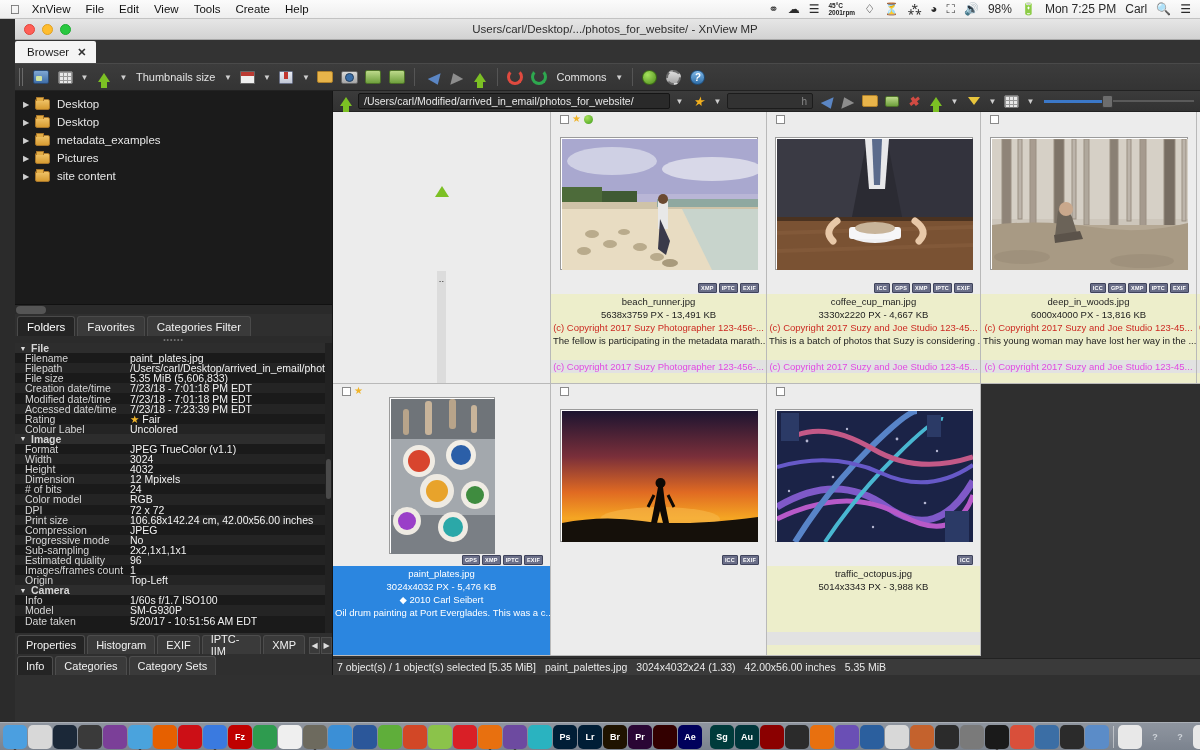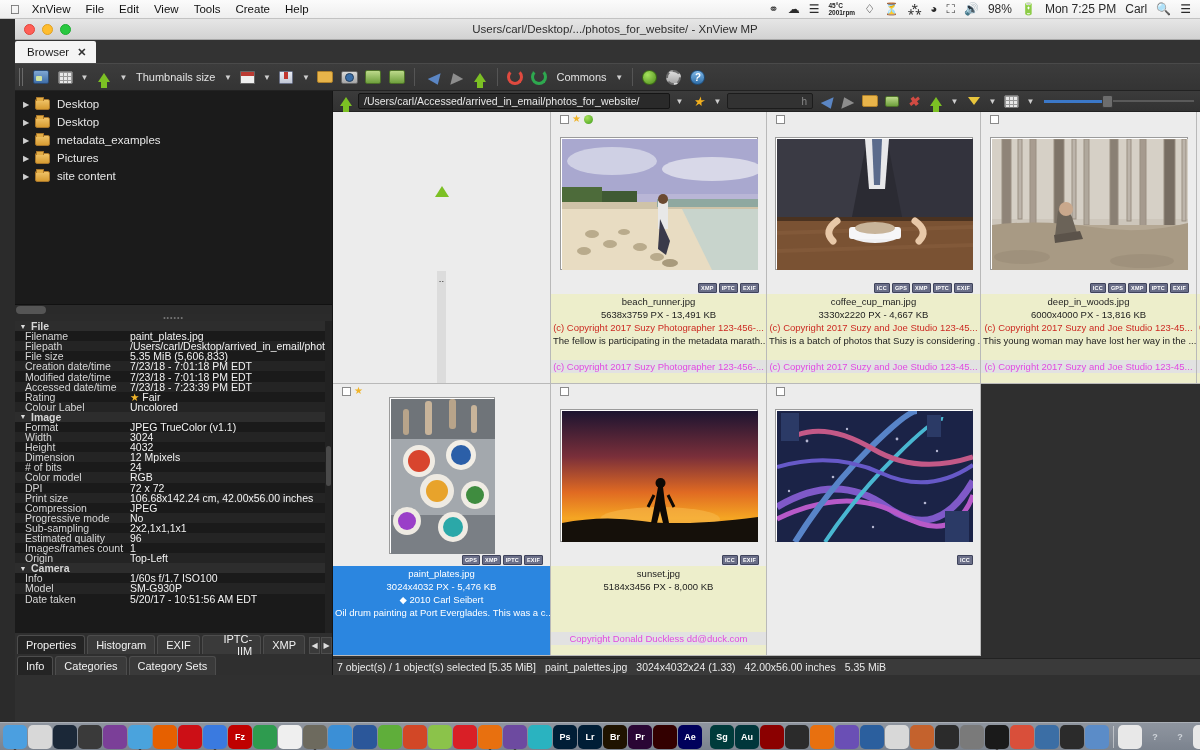--- a/index.html
+++ b/index.html
@@ -122,21 +122,21 @@
   .prow.grp { background: #2d2d2d; font-weight: bold; color: #fff; }
   .prow .tri2 { width: 16px; text-align:center; font-size: 7px; color: #ddd; }
   .prow .pk { width: 115px; padding-left: 10px; color: #d6d6d6; white-space: nowrap; overflow:hidden; }
   .prow.grp .pk { padding-left: 0; width: auto; }
   .prow .pv { flex:1; color: #f2f2f2; white-space: nowrap; overflow: hidden; }
   .star { color: #f0b429; }
   .propscroll { position:absolute; right:0; top:0; width:7px; height:100%; background:#222; }
   .propscroll i { position:absolute; top:40%; left:1px; width:5px; height:40px; background:#4a4a4a; border-radius:3px; display:block;}
 
   .bottabs { background: #2f2f2f; }
-  .bottabrow { height: 21px; display:flex; align-items:flex-end; padding-left:2px; gap:2px;text-align:right; }
+  .bottabrow { height: 21px; display:flex; align-items:flex-end; padding-left:2px; gap:2px; }
   .bt { font-size: 11px; color:#f0f0f0; height:19px; padding:0 8px; display:flex;align-items:center;
         background:#3a3a3a; border:1px solid #4d4d4d; border-bottom:none; border-radius:3px 3px 0 0; }
   .bt.active { background:#242424; }
   .btarrows { display:flex; gap:1px; margin-left:2px; }
   .btarrows span { width:11px;height:17px;background:#3a3a3a;border:1px solid #4d4d4d;color:#ddd;
                    font-size:8px;display:flex;align-items:center;justify-content:center; }
 
   
   .rightpane { flex: 1; display: flex; flex-direction: column; background: #303030; }
   .navbar { height: 21px; background: linear-gradient(#3b3b3b,#323232); border-bottom: 1px solid #222;
@@ -341,20 +341,25 @@
           <div class="trow">
             <span class="tri">▶</span>
             <span class="fold"></span>
             <span>site content</span>
           </div>
         </div>
       <div class="hscroll">
           <i class="thumbh"></i>
         </div>
 
+      <div class="tabrow" id="sidetabs">
+          <div class="ptab active">Folders</div>
+          <div class="ptab">Favorites</div>
+          <div class="ptab">Categories Filter</div>
+        </div>
       <div class="dragdots">••••••</div>
 
       <div class="props">
         <div id="proplist">
             <div class="prow grp">
               <span class="tri2">▼</span>
               <span class="pk">File</span>
             </div>
             <div class="prow">
               <span class="pk">Filename</span>
@@ -489,21 +494,21 @@
           </div>
       </div>
     </div>
 
     <div class="rightpane">
 
       <div class="navbar">
         <span class="nbtn">
             <i class="ic-uparrow"></i>
           </span>
-        <span class="pathfield">/Users/carl/Accessed/arrived_in_email/photos_for_website/</span>
+        <span class="pathfield">/Users/carl/Modified/arrived_in_email/photos_for_website/</span>
         <span class="caret">▼</span>
         <span class="nbtn">
             <i class="ic-star">★</i>
           </span>
         <span class="caret">▼</span>
         <span class="sfield">h</span>
         <span class="nbtn">
             <i class="ic-arrow" style="color:#5b86c4">◀</i>
           </span>
         <span class="nbtn">
@@ -756,28 +761,20 @@
                     <rect y="112" width="196" height="19" fill="#1a1208"></rect>
                     <path d="M0 112 Q40 104 80 110 T196 106 L196 131 L0 131 Z" fill="#15100a"></path>
                     <path d="M96 76 l5 0 l2 16 l4 20 l-6 0 l-3 -12 l-3 12 l-6 0 l4 -20 z" fill="#0d0905"></path>
                     <circle cx="98.5" cy="72" r="5" fill="#0d0905"></circle>
                     <path d="M92 84 l-6 12 M106 84 l6 12" stroke="#0d0905" stroke-width="3"></path>
                   </svg></span>
               </div>
               <div class="badges">
                 <span class="bdg">ICC</span>
                 <span class="bdg">EXIF</span>
-              </div>
-              <div class="captions">
-                <div>sunset.jpg</div>
-                <div>5184x3456 PX - 8,000 KB</div>
-                <div class="cap-red"></div>
-                <div></div>
-                <div style="height:13px"></div>
-                <div class="cap-pink">Copyright Donald Duckless  dd@duck.com</div>
               </div>
             </div>
             <div class="cell">
               <div class="topmarks">
                 <span class="cbx"></span>
               </div>
               <div class="imgwrap">
                 <span class="photo" style="width:196px;height:131px"><svg width="196" height="131" viewBox="0 0 196 131">
                     <rect width="196" height="131" fill="#141a33"></rect>
                     <rect width="196" height="131" fill="#1b2347"></rect>
@@ -802,20 +799,28 @@
                     </g>
                     <g fill="#2b3a66">
                       <rect x="4" y="2" width="18" height="28"></rect>
                       <rect x="168" y="100" width="24" height="31"></rect>
                       <rect x="150" y="4" width="14" height="22"></rect>
                     </g>
                   </svg></span>
               </div>
               <div class="badges">
                 <span class="bdg">ICC</span>
+              </div>
+              <div class="captions">
+                <div>traffic_octopus.jpg</div>
+                <div>5014x3343 PX - 3,988 KB</div>
+                <div class="cap-red"></div>
+                <div></div>
+                <div style="height:13px"></div>
+                <div class="cap-pink"></div>
               </div>
             </div>
           </div>
 
       </div>
 
       <div class="statusbar">
         <span>7 object(s) / 1 object(s) selected [5.35 MiB]</span>
         <span>paint_palettes.jpg</span>
         <span>3024x4032x24 (1.33)</span>

